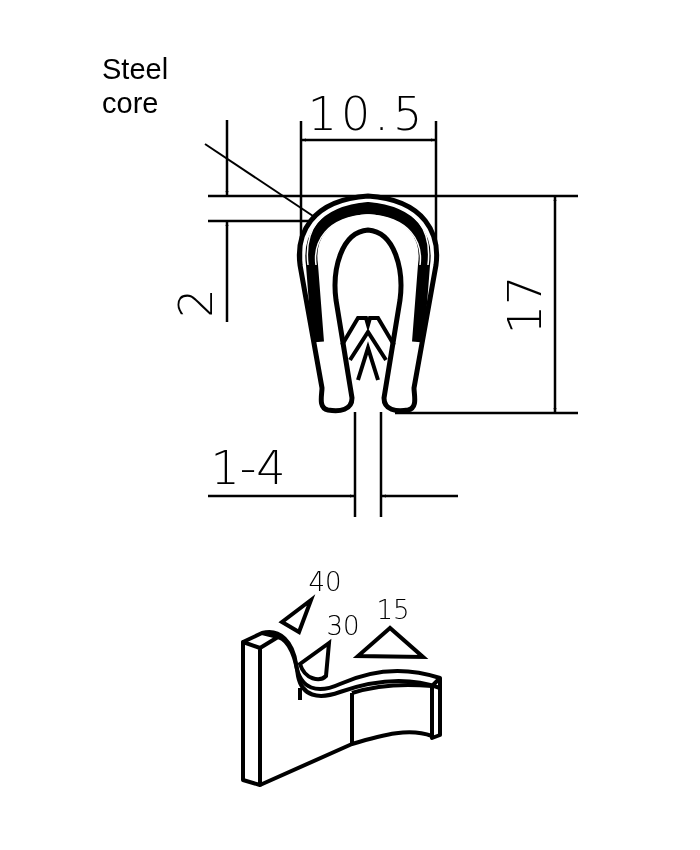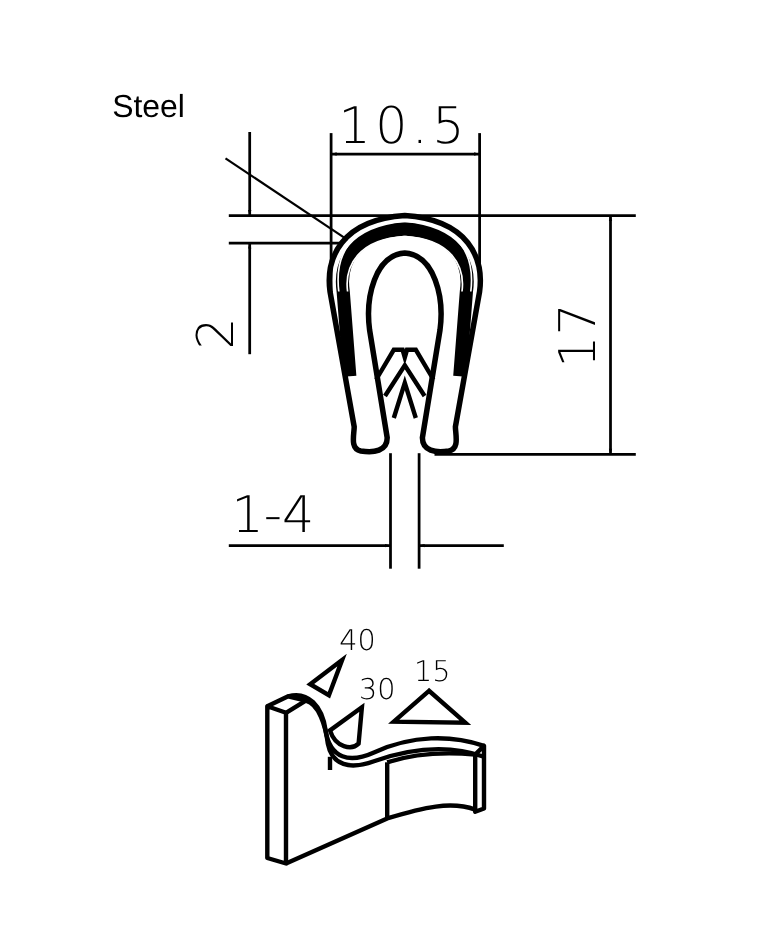--- a/index.html
+++ b/index.html
@@ -90,15 +90,16 @@
   <g stroke="#000" stroke-width="4" fill="none" stroke-linejoin="miter">
     <path d="M311,600 L282,622 L299,632 Z"></path>
     <path d="M329,643 L300,664 C305,680 320,682 326,676 Z"></path>
     <path d="M390,628 L358,656 L423,657 Z"></path>
   </g>
   <text x="325" y="591" font-size="26" font-weight="200" text-anchor="middle">40</text>
   <text x="343" y="635" font-size="26" font-weight="200" text-anchor="middle">30</text>
   <text x="393" y="619" font-size="26" font-weight="200" text-anchor="middle">15</text>
 </svg>
 
-<div class="label" style="left:102px; top:80px;">
+<div class="label" style="left:102px; top:52px;">
   <div>Steel</div>
+  <div>core</div>
 </div>
 
 </body></html>

